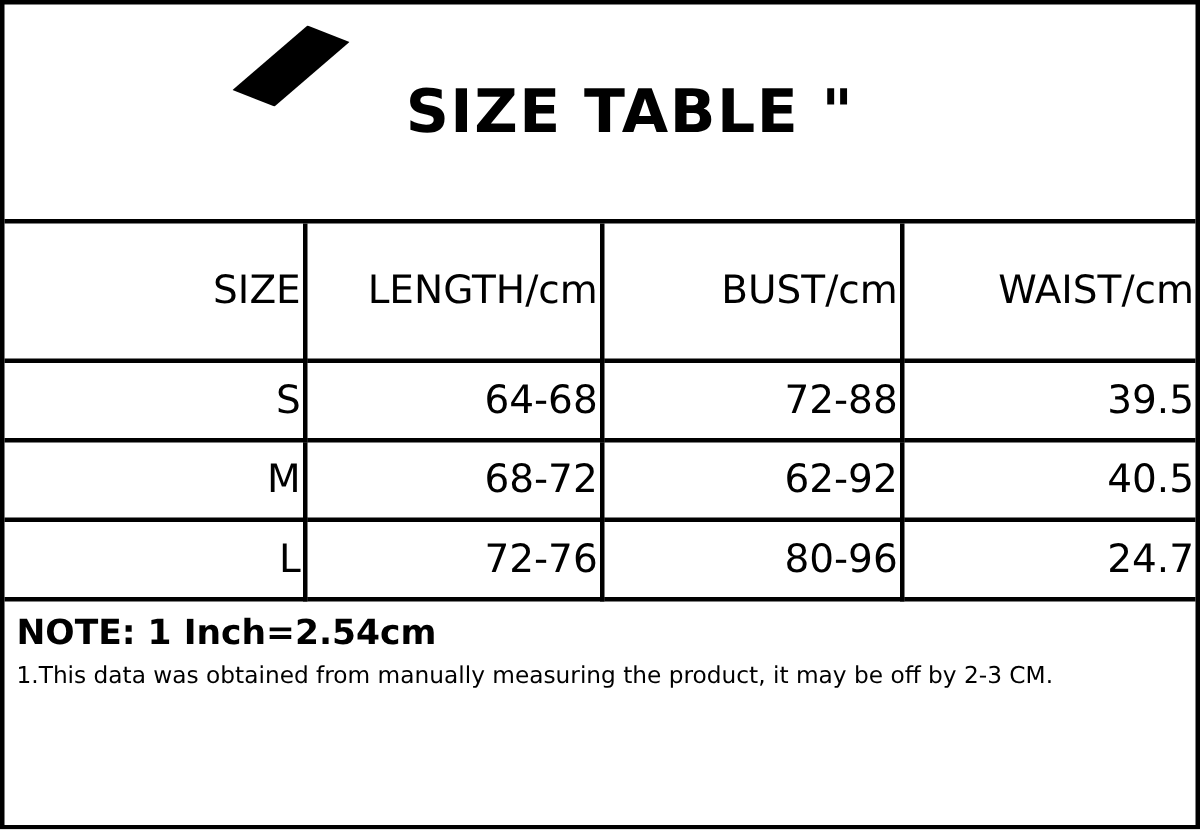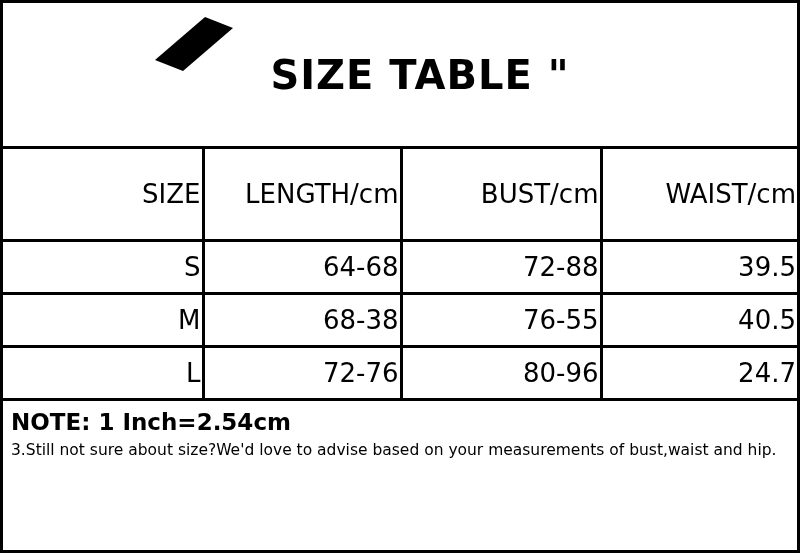--- a/index.html
+++ b/index.html
@@ -146,33 +146,33 @@
         </thead>
         <tbody>
           <tr>
             <td>S</td>
             <td>64-68</td>
             <td>72-88</td>
             <td>39.5</td>
           </tr>
           <tr>
             <td>M</td>
-            <td>68-38</td>
-            <td>76-55</td>
+            <td>68-72</td>
+            <td>62-92</td>
             <td>40.5</td>
           </tr>
           <tr>
             <td>L</td>
             <td>72-76</td>
             <td>80-96</td>
             <td>24.7</td>
           </tr>
         </tbody>
       </table>
     </div>
 
     <div class="notes">
       <div class="note-heading">NOTE: 1 Inch=2.54cm</div>
-      <p class="note-line">3.Still not sure about size?We'd love to advise based on your measurements of bust,waist and hip.</p>
+      <p class="note-line">1.This data was obtained from manually measuring the product, it may be off by 2-3 CM.</p>
     </div>
 
   </div>
 </div>
 
 </body></html>

